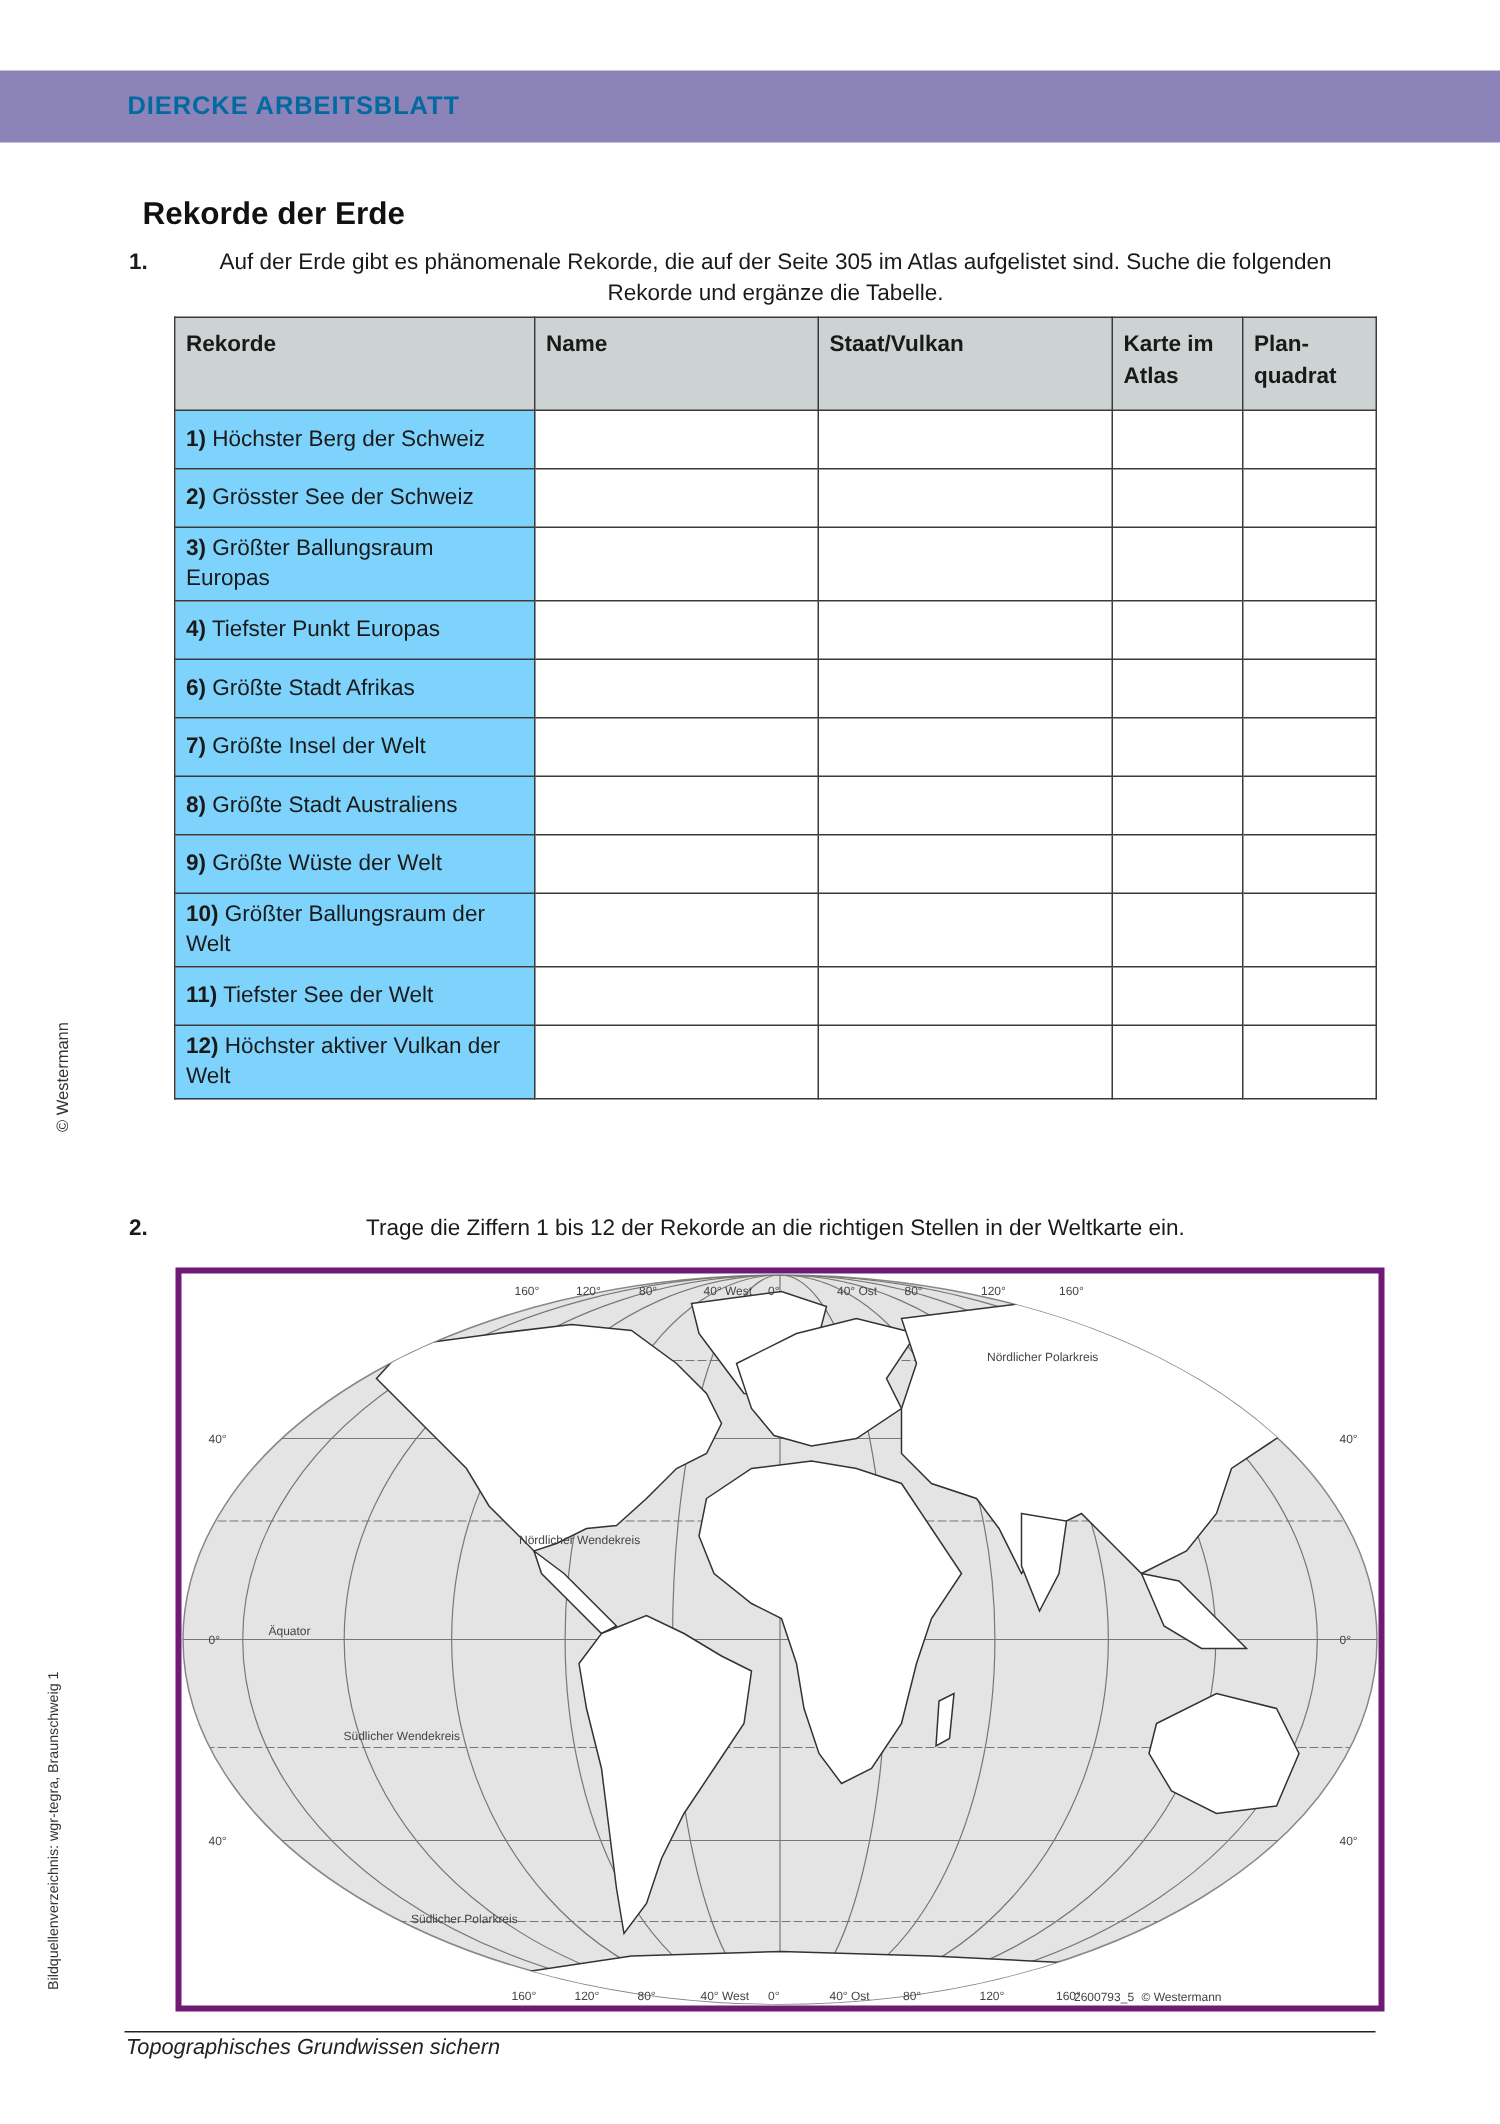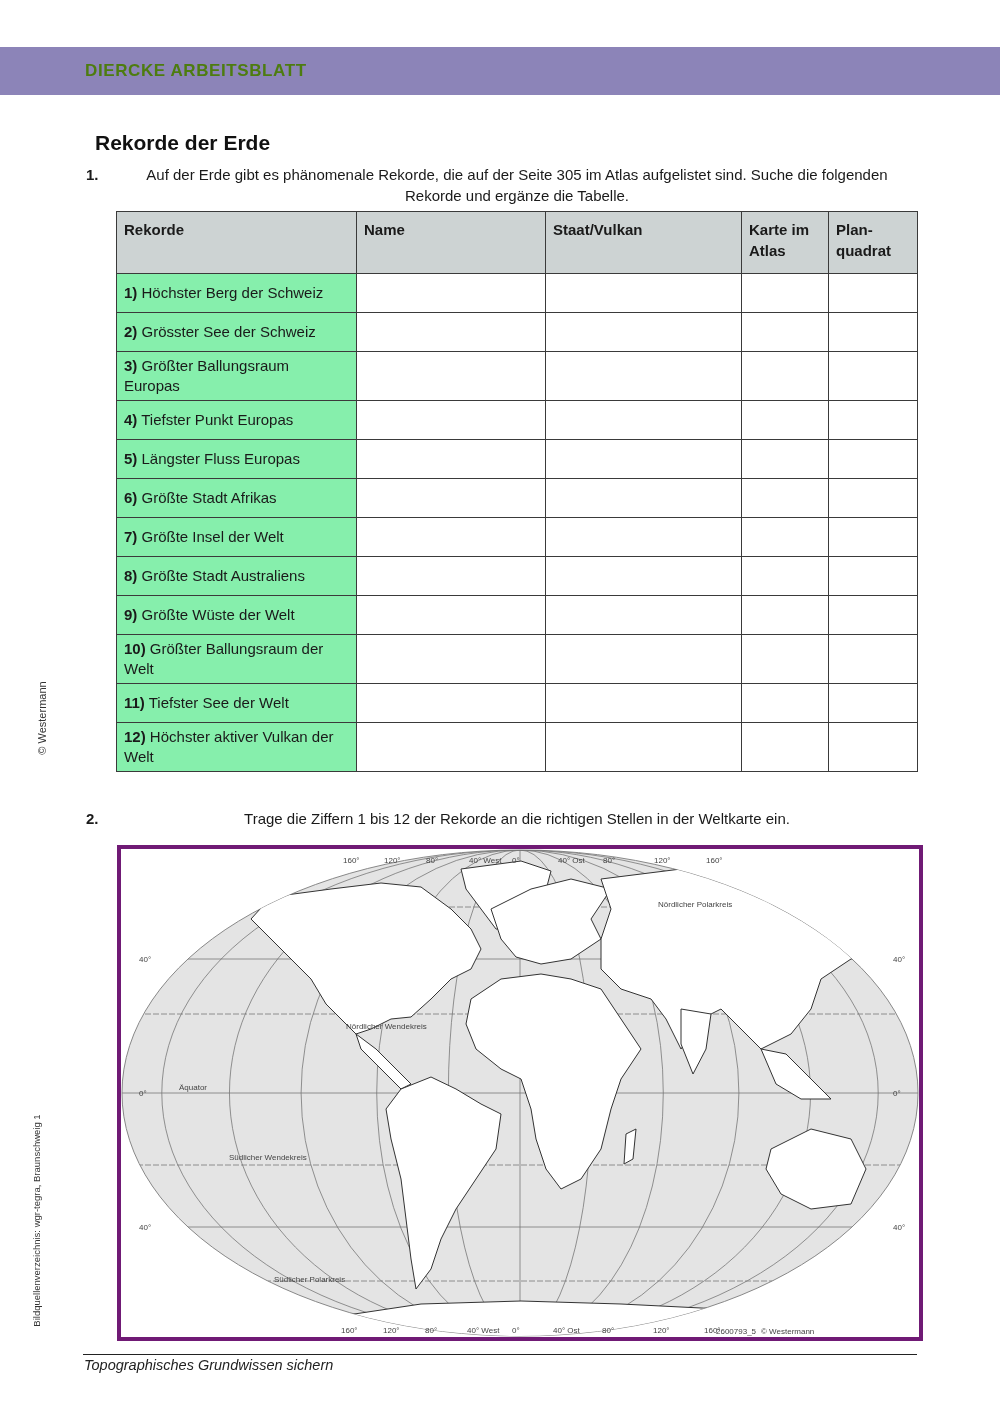--- a/index.html
+++ b/index.html
@@ -1,35 +1,35 @@
 <!DOCTYPE html>
 <html><head>
 <meta charset="utf-8">
 <style>
   html, body { margin: 0; padding: 0; background: #ffffff; }
   body { width: 1000px; height: 1416px; position: relative; overflow: hidden;
          font-family: "Liberation Sans", "DejaVu Sans", sans-serif; color: #1a1a1a; }
   .header-band { position: absolute; left: 0; top: 47px; width: 1000px; height: 48px;
                  background: #8c84b8; }
   .header-title { position: absolute; left: 85px; top: 61px; font-size: 17px; font-weight: bold;
-                  letter-spacing: 0.6px; color: #4d7c0f; }
+                  letter-spacing: 0.6px; color: #0369a1; }
   .page-title { position: absolute; left: 95px; top: 131px; font-size: 21px; font-weight: bold; color: #111; }
   .task { position: absolute; left: 86px; font-size: 15px; line-height: 21px; color: #1a1a1a; }
   .task .num { position: absolute; left: 0; top: 0; font-weight: bold; }
   .task .txt { position: absolute; left: 31px; top: 0; width: 800px; text-align: center; }
   .task1 { top: 164px; }
   .task2 { top: 808px; }
 
   table.records { position: absolute; left: 116px; top: 211px; border-collapse: collapse;
                   width: 801px; table-layout: fixed; border-radius: 20px; }
   table.records th, table.records td { border: 1.5px solid #3a3a3a; padding: 0 7px;
                   font-size: 15px; vertical-align: middle; text-align: left; }
   table.records th { background: #cdd3d3; font-weight: bold; height: 54px; vertical-align: top;
                   padding-top: 7px; line-height: 21px; }
-  table.records td.label { background: #86efac; line-height: 20px; margin-top: 22px; }
+  table.records td.label { background: #7dd3fc; line-height: 20px; margin-top: 22px; }
   table.records td.label b { font-weight: bold; }
   table.records td.blank { background: #ffffff; }
   tr.r1 td { height: 38px; }
   tr.r2 td { height: 48px; }
 
   .map-frame { position: absolute; left: 117px; top: 845px; width: 798px; height: 488px;
                border: 4px solid #701a75; background: #ffffff; overflow: hidden; }
   .map-frame svg { position: absolute; left: 0; top: 0; }
   .map-label { font-family: "Liberation Sans", sans-serif; font-size: 8px; fill: #444; }
 
@@ -90,27 +90,20 @@
       </tr>
       <tr class="r2">
         <td class="label"><b>3)</b> <span>Größter Ballungsraum Europas</span></td>
         <td class="blank"></td>
         <td class="blank"></td>
         <td class="blank"></td>
         <td class="blank"></td>
       </tr>
       <tr class="r1">
         <td class="label"><b>4)</b> <span>Tiefster Punkt Europas</span></td>
-        <td class="blank"></td>
-        <td class="blank"></td>
-        <td class="blank"></td>
-        <td class="blank"></td>
-      </tr>
-      <tr class="r1">
-        <td class="label"><b>5)</b> <span>Längster Fluss Europas</span></td>
         <td class="blank"></td>
         <td class="blank"></td>
         <td class="blank"></td>
         <td class="blank"></td>
       </tr>
       <tr class="r1">
         <td class="label"><b>6)</b> <span>Größte Stadt Afrikas</span></td>
         <td class="blank"></td>
         <td class="blank"></td>
         <td class="blank"></td>

